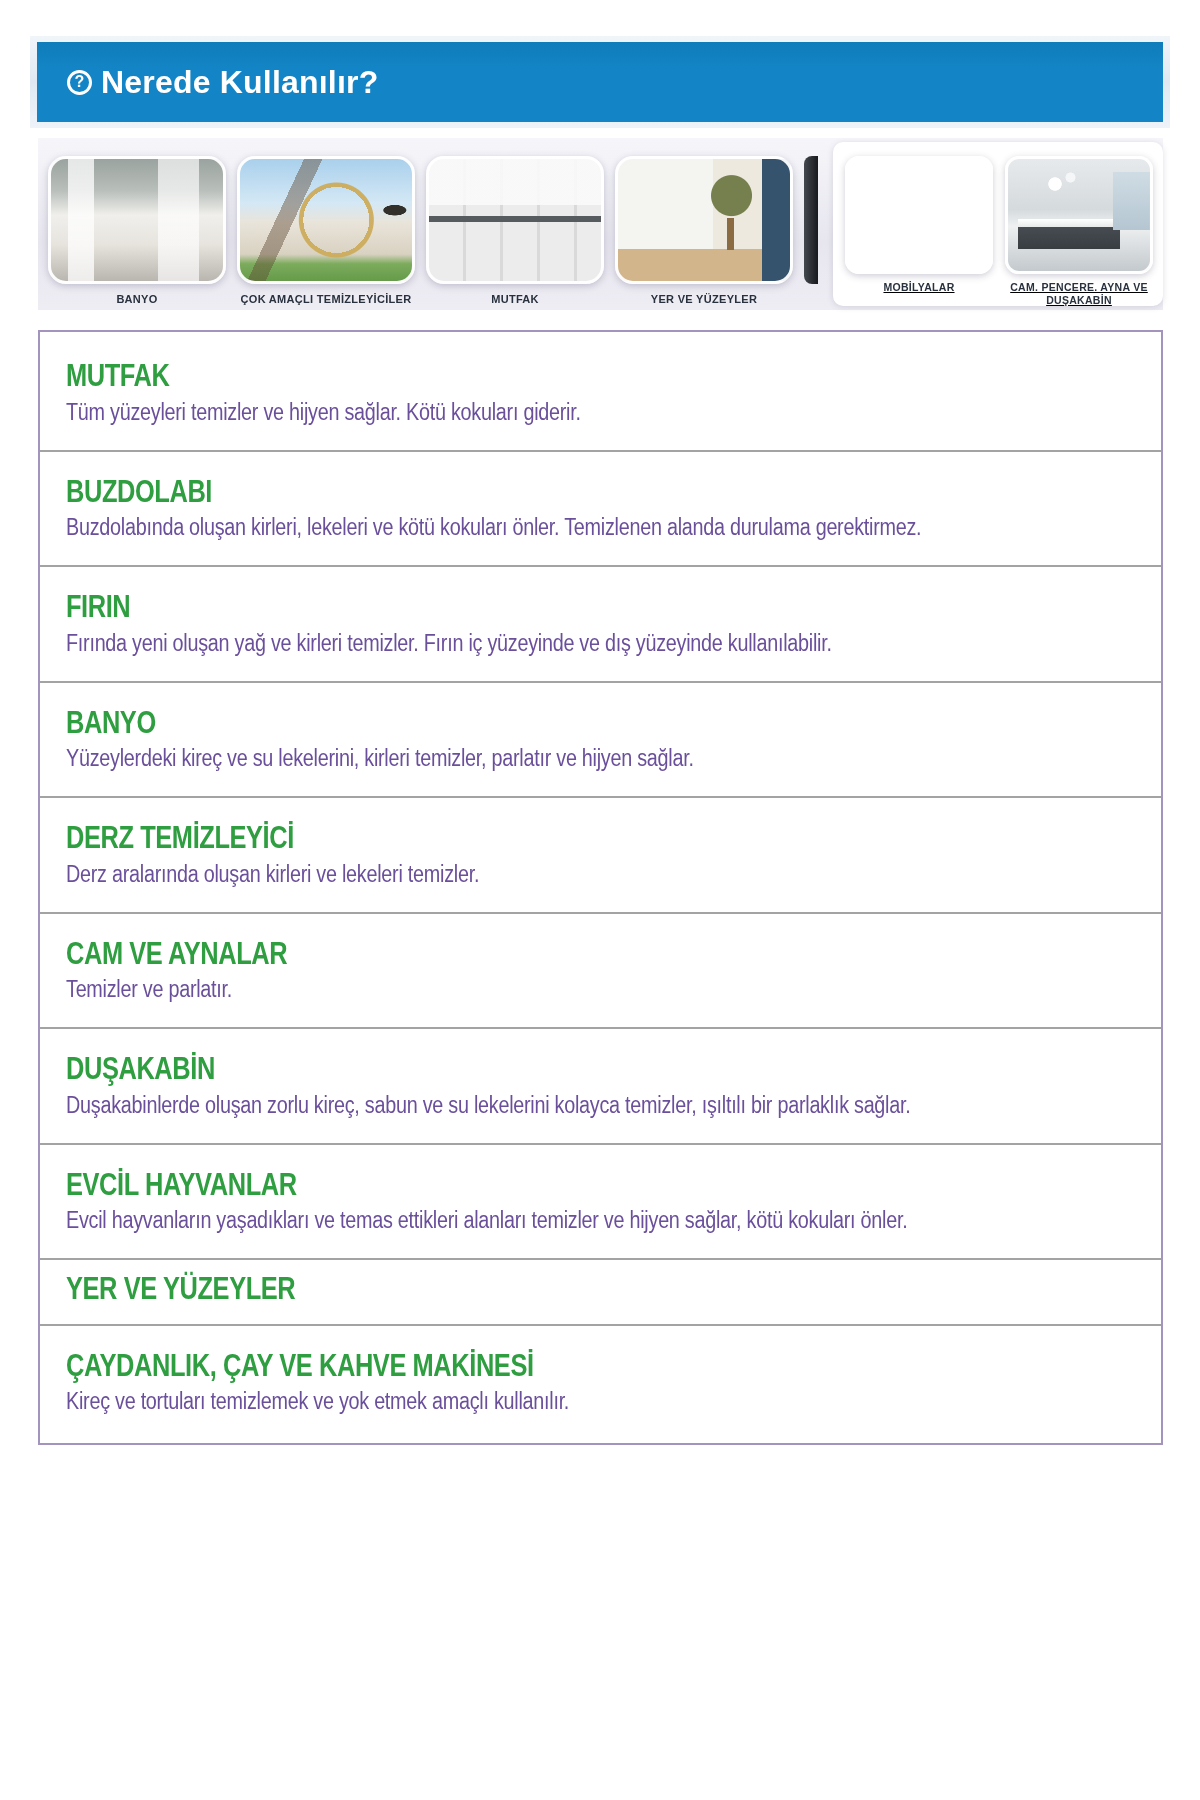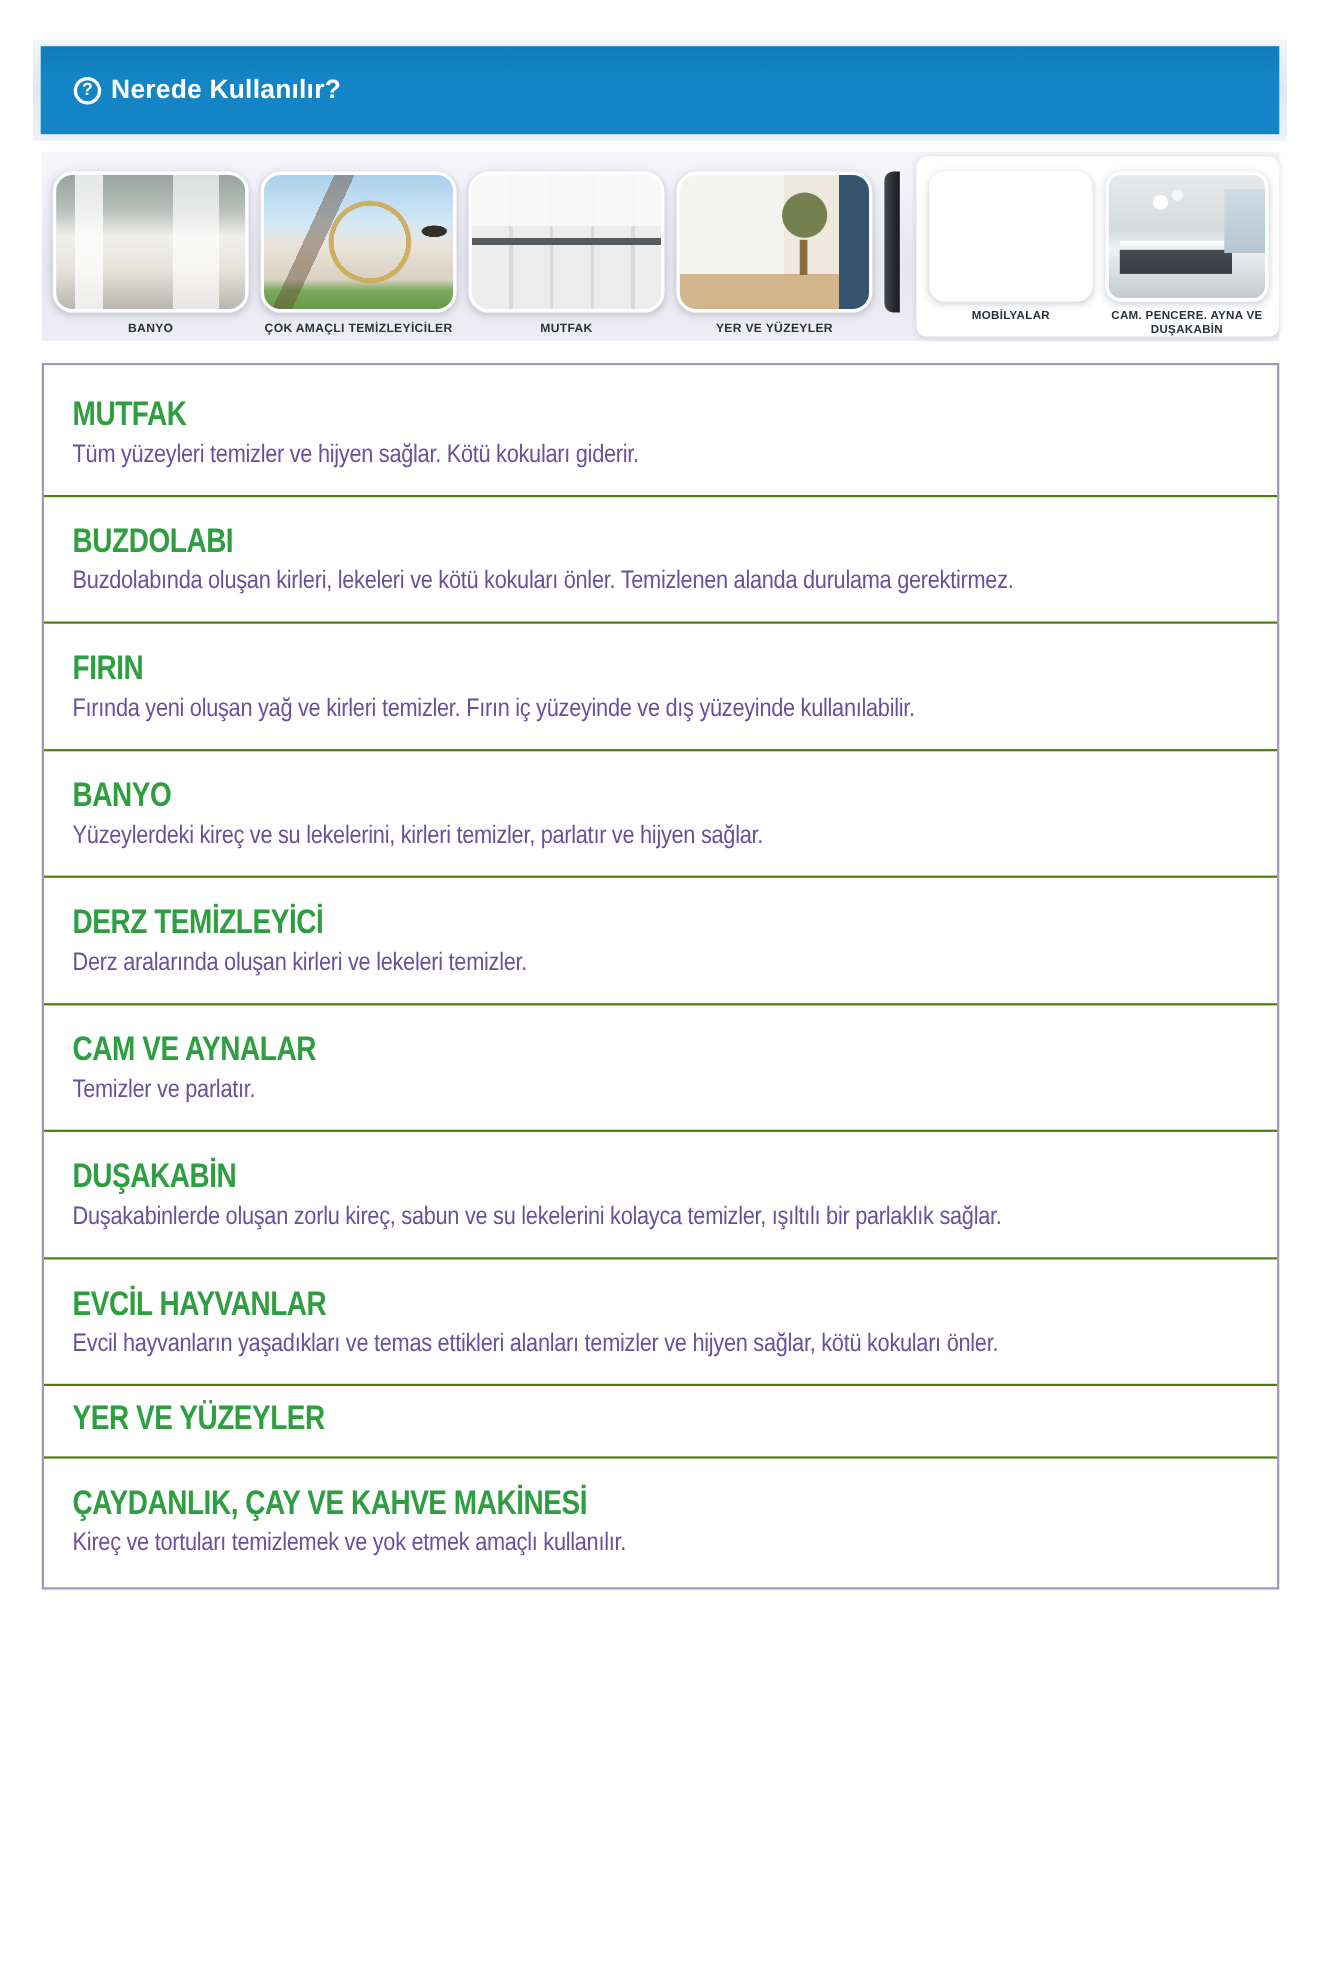--- a/index.html
+++ b/index.html
@@ -15,21 +15,21 @@
   .header-bar {
     width:100%; height:100%;
     background:linear-gradient(180deg,#0f7cba 0%,#1385c6 35%,#1385c6 100%);
     display:flex; align-items:center; padding-left:30px;
   }
   .q-circle {
     width:25px; height:25px; border:3px solid #ffffff; border-radius:50%;
     display:flex; align-items:center; justify-content:center;
     color:#ffffff; font-weight:bold; font-size:16px; margin-right:9px; flex:0 0 auto;
   }
-  .header-title { color:#ffffff; font-size:24px; font-weight:bold; letter-spacing:0.2px; }
+  .header-title { color:#ffffff; font-size:32px; font-weight:bold; letter-spacing:0.2px; }
 
   
   .strip {
     position:absolute; left:38px; top:138px; width:1125px; height:172px;
     background:linear-gradient(180deg,#f6f6fa 0%,#e7e6ef 60%,#eeedf4 100%);
     display:flex; align-items:flex-start; padding:0 0 0 10px;
   }
   .cat-item { width:178px; margin:18px 11px 0 0; text-align:center; }
   .thumb {
     height:128px; border-radius:18px; border:3px solid rgba(255,255,255,0.95);
@@ -39,21 +39,21 @@
     display:block; margin-top:9px; font-size:11px; font-weight:bold; color:#28313d; letter-spacing:0.3px;
   }
   .peek-slice {
     width:14px; height:128px; margin-top:18px; border-radius:8px 0 0 8px;
     background:linear-gradient(90deg,#44494f 0%,#17191d 100%);
     flex:0 0 auto;
   }
   .category-card {
     margin-left:auto; align-self:stretch; width:330px; margin-top:4px; margin-bottom:4px;
     background:#ffffff; border-radius:10px; box-shadow:0 1px 6px rgba(80,80,110,0.18);
-    display:flex; gap:12px; padding:14px 10px 0 12px;
+    display:flex; gap:12px; padding:14px 10px 0 12px;text-decoration:underline;
   }
   .category-card .cat-item { width:148px; margin:0; }
   .category-card .thumb { height:118px; border-radius:14px; }
   .category-card .cat-label { font-size:10.5px; margin-top:7px; line-height:1.25; }
 
   
   .thumb-0 { 
     background-image:
       linear-gradient(90deg, transparent 0 10%, rgba(255,255,255,0.75) 10% 25%, transparent 25%),
       linear-gradient(90deg, transparent 0 62%, rgba(255,255,255,0.65) 62% 86%, transparent 86%),
@@ -106,21 +106,21 @@
     background-position:30% 16%, 43% 11%, 100% 24%, 26% 58%, 26% 76%, 0 0;
     background-repeat:no-repeat;
   }
 
   
   .content {
     position:absolute; left:38px; top:330px; width:1125px;
     background:#ffffff; border:2px solid #a294bd; padding:4px 0;
   }
   .section { padding:24px 26px 23px; }
-  .section + .section { border-top:2px solid #4d7c0f; }
+  .section + .section { border-top:2px solid #a3a3a3; }
   .section.no-desc { padding:13px 26px 13px; }
   .sec-title {
     color:#2f9e41; font-size:31px; font-weight:bold; line-height:1.05;
     letter-spacing:-0.5px; transform:scaleX(0.82); transform-origin:left center;
     margin-bottom:5px; white-space:nowrap;
   }
   .sec-desc {
     color:#6a4f9b; font-size:23px; font-weight:normal; line-height:1.26;
     letter-spacing:-0.3px; transform:scaleX(0.86); transform-origin:left center;
     white-space:nowrap;

